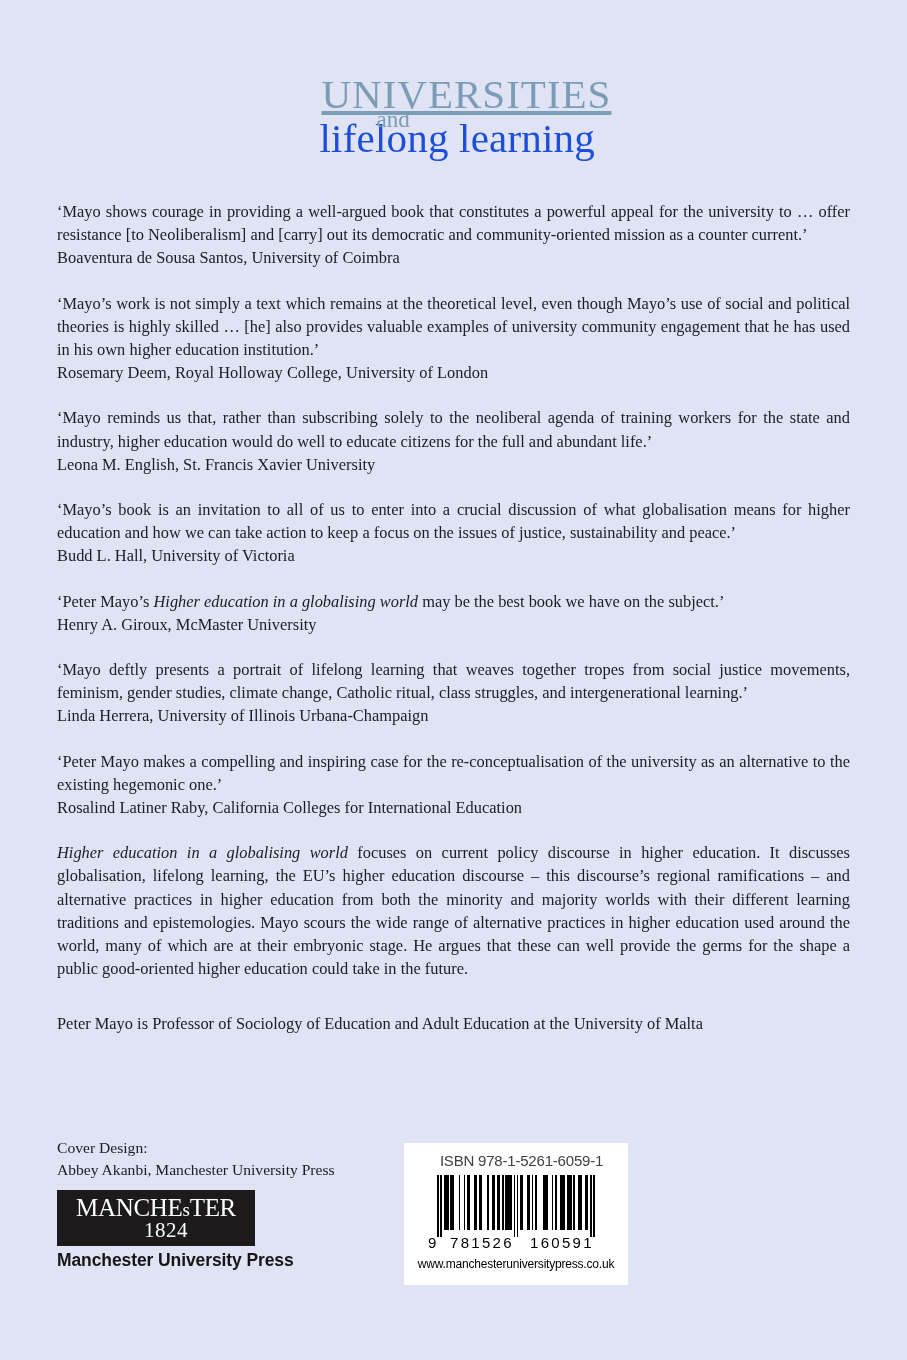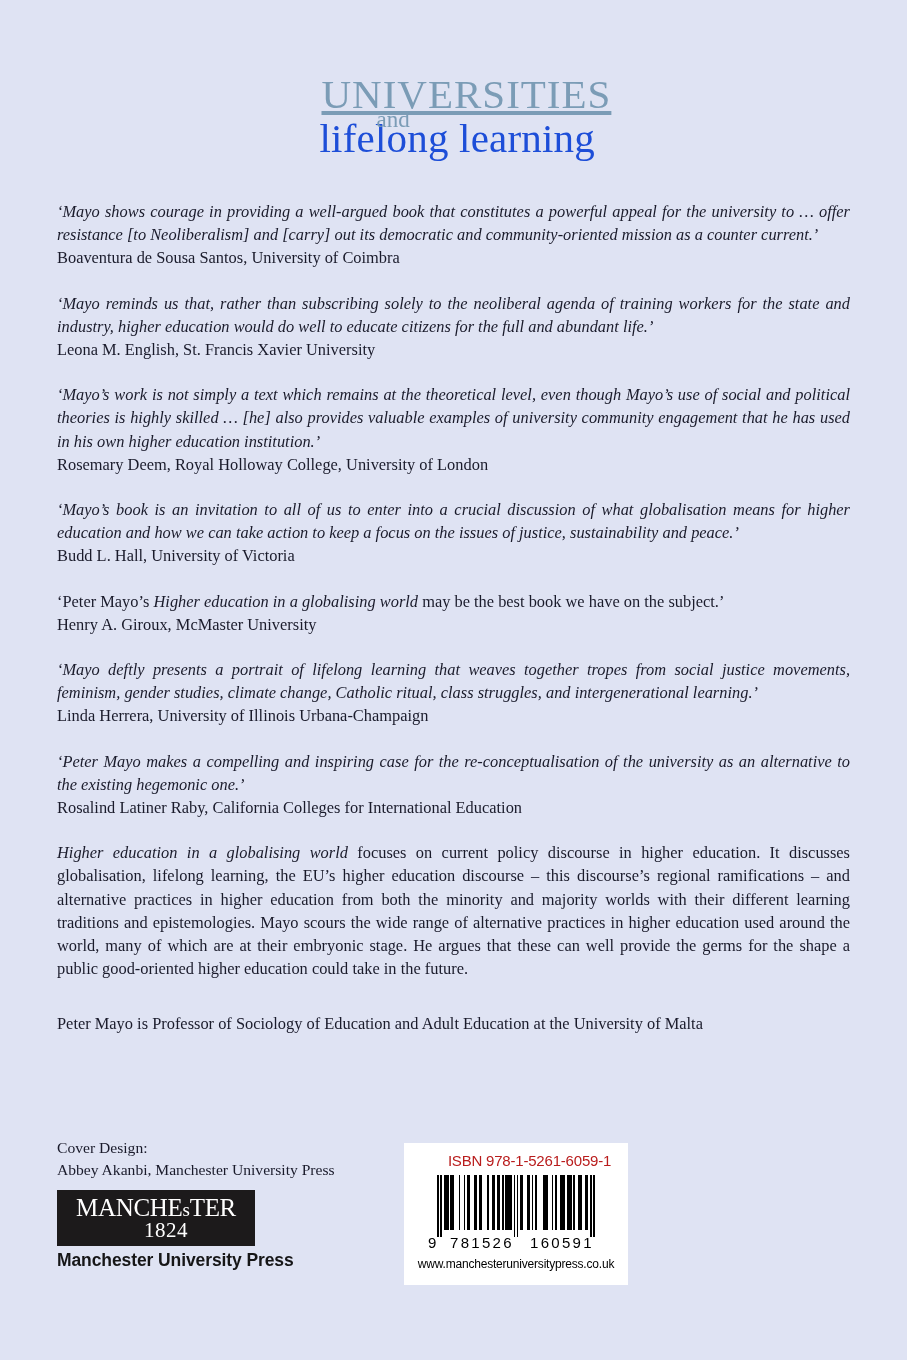--- a/index.html
+++ b/index.html
@@ -81,21 +81,20 @@
   .para {
     font-family: "Liberation Serif", serif;
     font-size: 16.4px;
     line-height: 23.2px;
     color: #1a1b2b;
     text-align: justify;
     margin: 0;
   }
   .para.endorse {
     text-align: justify;
-    font-style: italic;
   }
   .attrib {
     font-family: "Liberation Serif", serif;
     font-size: 16.4px;
     line-height: 23.2px;
     color: #1a1b2b;
     text-align: left;
     margin: 0;
   }
   .quote-group { margin-bottom: 22px; }
@@ -168,28 +167,28 @@
   .barcode-panel {
     position: absolute;
     left: 404px;
     top: 1143px;
     width: 224px;
     height: 142px;
     background: #ffffff;
   }
   .isbn-text {
     position: absolute;
-    left: 8px;
+    left: 0;
     top: 9px;
     width: 224px;
     text-align: center;
     font-family: "Liberation Sans", sans-serif;
     font-size: 15px;
     line-height: 17px;
-    color: #b91c1c;
+    color: #404040;
     letter-spacing: -0.2px;
     padding-left: 11px;
   }
   .bars-wrap {
     position: absolute;
     left: 33px;
     top: 32px;
     width: 158px;
     height: 62px;
   }
@@ -241,27 +240,27 @@
   </div>
 
   <div class="body-area">
 
     <div class="quote-group">
       <p class="para endorse">‘Mayo shows courage in providing a well-argued book that constitutes a powerful appeal for the university to … offer resistance [to Neoliberalism] and [carry] out its democratic and community-oriented mission as a counter current.’</p>
       <p class="attrib">Boaventura de Sousa Santos, University of Coimbra</p>
     </div>
 
     <div class="quote-group">
+      <p class="para endorse">‘Mayo’s work is not simply a text which remains at the theoretical level, even though Mayo’s use of social and political theories is highly skilled … [he] also provides valuable examples of university community engagement that he has used in his own higher education institution.’</p>
+      <p class="attrib">Rosemary Deem, Royal Holloway College, University of London</p>
+    </div>
+
+    <div class="quote-group">
       <p class="para endorse">‘Mayo reminds us that, rather than subscribing solely to the neoliberal agenda of training workers for the state and industry, higher education would do well to educate citizens for the full and abundant life.’</p>
       <p class="attrib">Leona M. English, St. Francis Xavier University</p>
-    </div>
-
-    <div class="quote-group">
-      <p class="para endorse">‘Mayo’s work is not simply a text which remains at the theoretical level, even though Mayo’s use of social and political theories is highly skilled … [he] also provides valuable examples of university community engagement that he has used in his own higher education institution.’</p>
-      <p class="attrib">Rosemary Deem, Royal Holloway College, University of London</p>
     </div>
 
     <div class="quote-group">
       <p class="para endorse">‘Mayo’s book is an invitation to all of us to enter into a crucial discussion of what globalisation means for higher education and how we can take action to keep a focus on the issues of justice, sustainability and peace.’</p>
       <p class="attrib">Budd L. Hall, University of Victoria</p>
     </div>
 
     <div class="quote-group">
       <p class="para"><span>‘Peter Mayo’s </span><span class="ital">Higher education in a globalising world</span><span> may be the best book we have on the subject.’</span></p>
       <p class="attrib">Henry A. Giroux, McMaster University</p>

